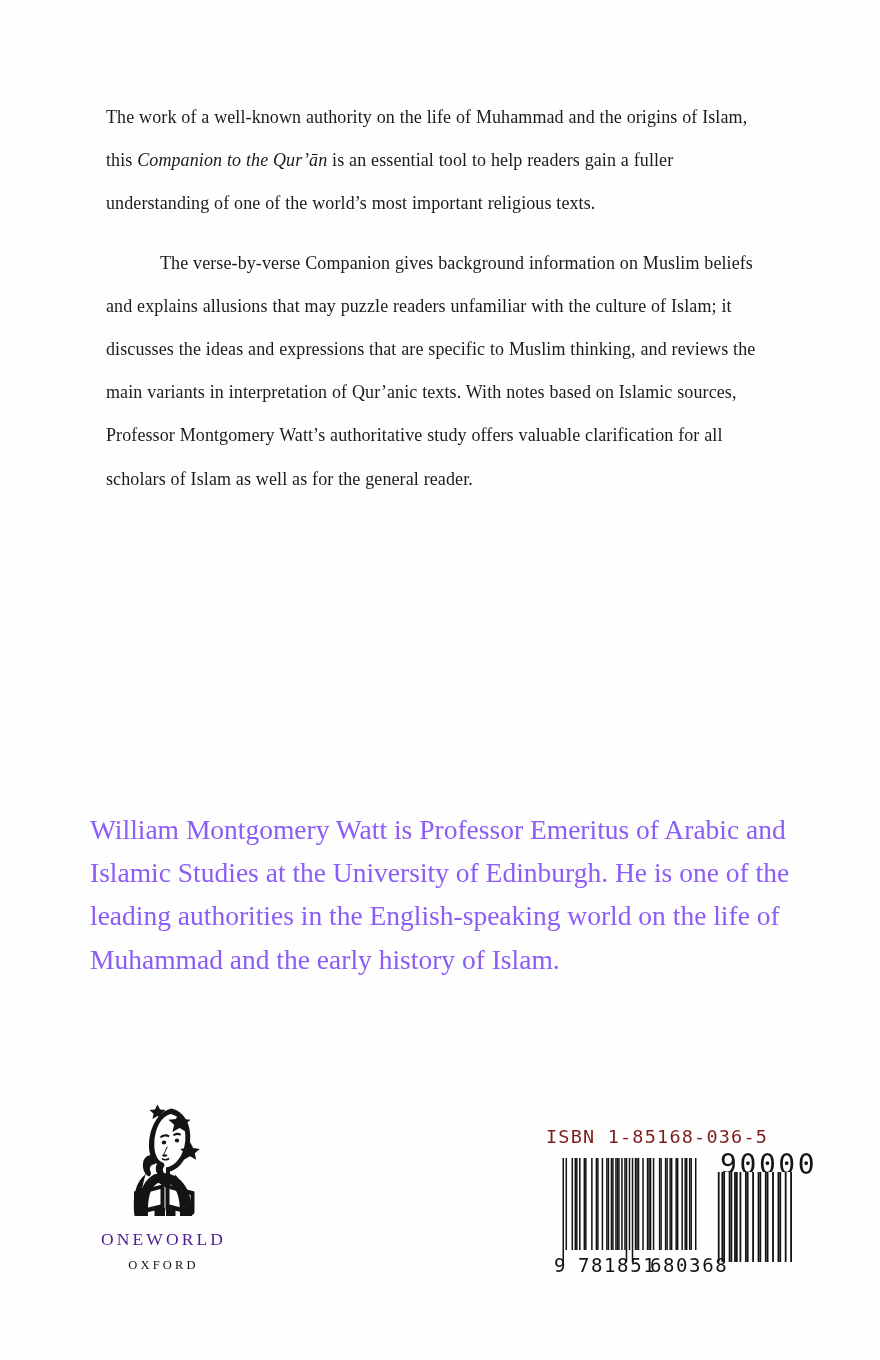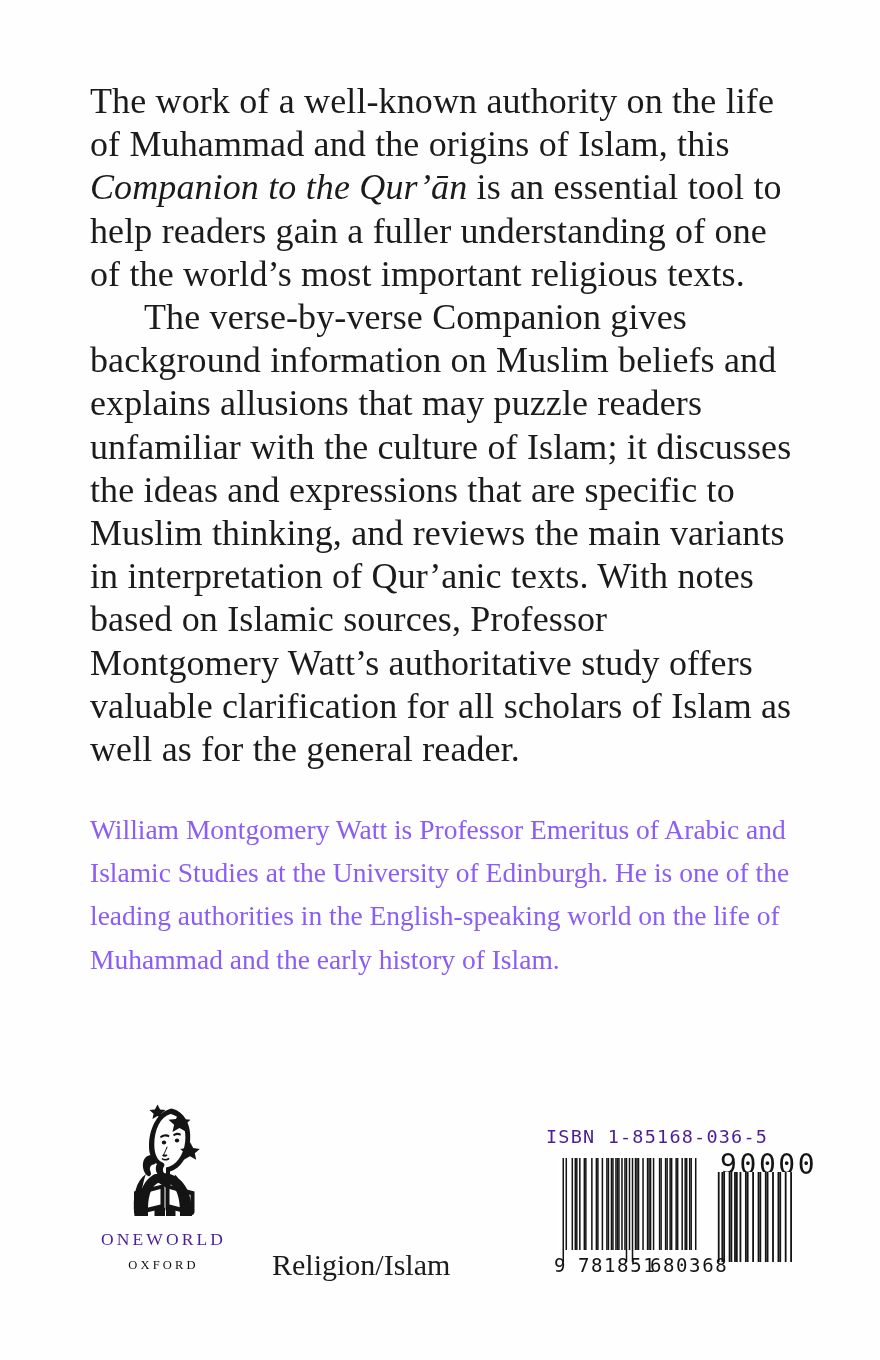--- a/index.html
+++ b/index.html
@@ -26,25 +26,25 @@
 
   
   .blurb {
     position: absolute;
     left: 90px;
     top: 80px;
     width: 702px;
   }
 
   .para {
-    font-size: 36px;
+    font-size: 18px;
     line-height: 43.2px;
     letter-spacing: 0.1px;
     color: #1b1b1b;
-    margin: 0;
+    margin: 16px;
     text-align: left;
     word-spacing: 0.2px;
   }
 
   .para.indent-first {
     text-indent: 54px;
   }
 
   .para em {
     font-style: italic;
@@ -115,21 +115,21 @@
     height: 170px;
   }
 
   .isbn-line {
     position: absolute;
     left: 26px;
     top: 0px;
     font-family: "DejaVu Sans Mono", "Liberation Mono", monospace;
     font-size: 18.5px;
     letter-spacing: 1.2px;
-    color: #4c1d95;
+    color: #7f1d1d;
     white-space: nowrap;
   }
 
   .addon-digits {
     position: absolute;
     left: 200px;
     top: 22px;
     font-family: "DejaVu Sans Mono", "Liberation Mono", monospace;
     font-size: 28px;
     letter-spacing: 2.6px;
@@ -230,21 +230,20 @@
 
           <path d="M44.5 110.5 C47.5 108.5 52.0 108.5 55.0 110.0 L55.0 118 L44.5 118 Z"></path>
           <path d="M56.0 110.0 C59.0 108.5 63.0 108.8 65.5 110.8 L65.5 118 L56.0 118 Z"></path>
         </g>
       </svg>
     </span>
     <span class="logo-word">ONEWORLD</span>
     <span class="logo-sub">OXFORD</span>
   </div>
 
-  <div class="category">Religion/Islam</div>
 
   <div class="barcode-area">
     <div class="isbn-line">ISBN 1-85168-036-5</div>
     <div class="addon-digits">90000</div>
 
     <svg class="ean-main" viewBox="0 0 97 104" preserveAspectRatio="none">
       <rect x="0" y="0" width="97" height="104" fill="#ffffff"></rect>
       <g id="ean-main-bars" fill="#141414">
           <rect x="3" y="0" width="1" height="104"></rect>
           <rect x="5" y="0" width="1" height="92"></rect>

